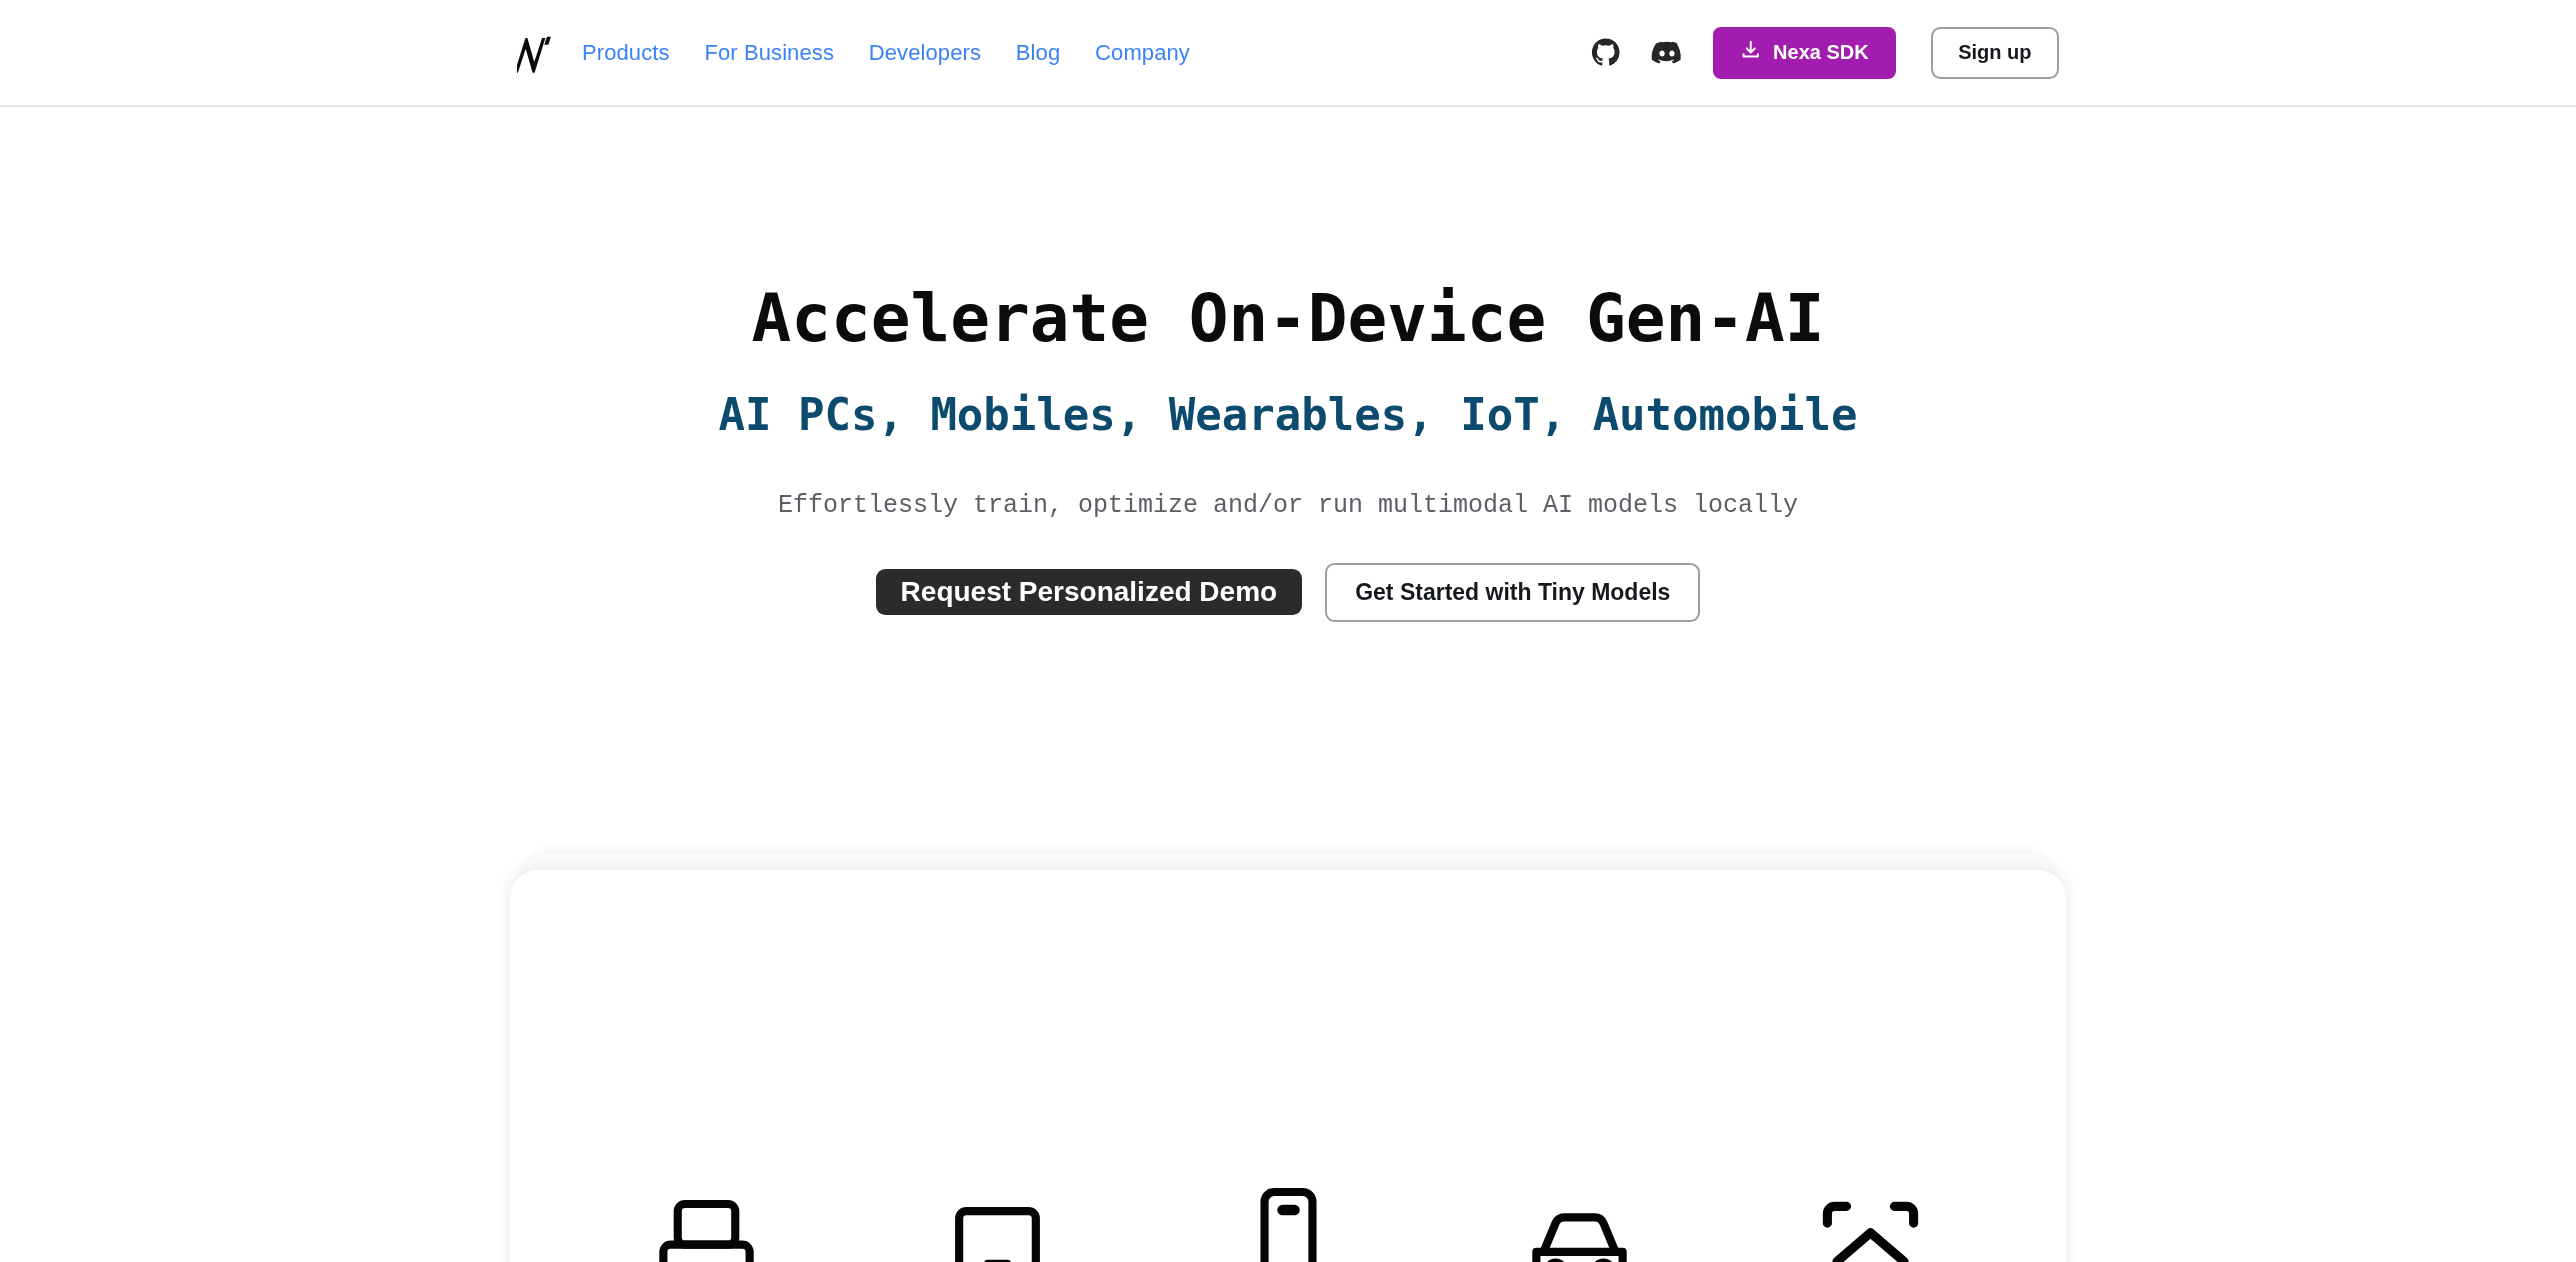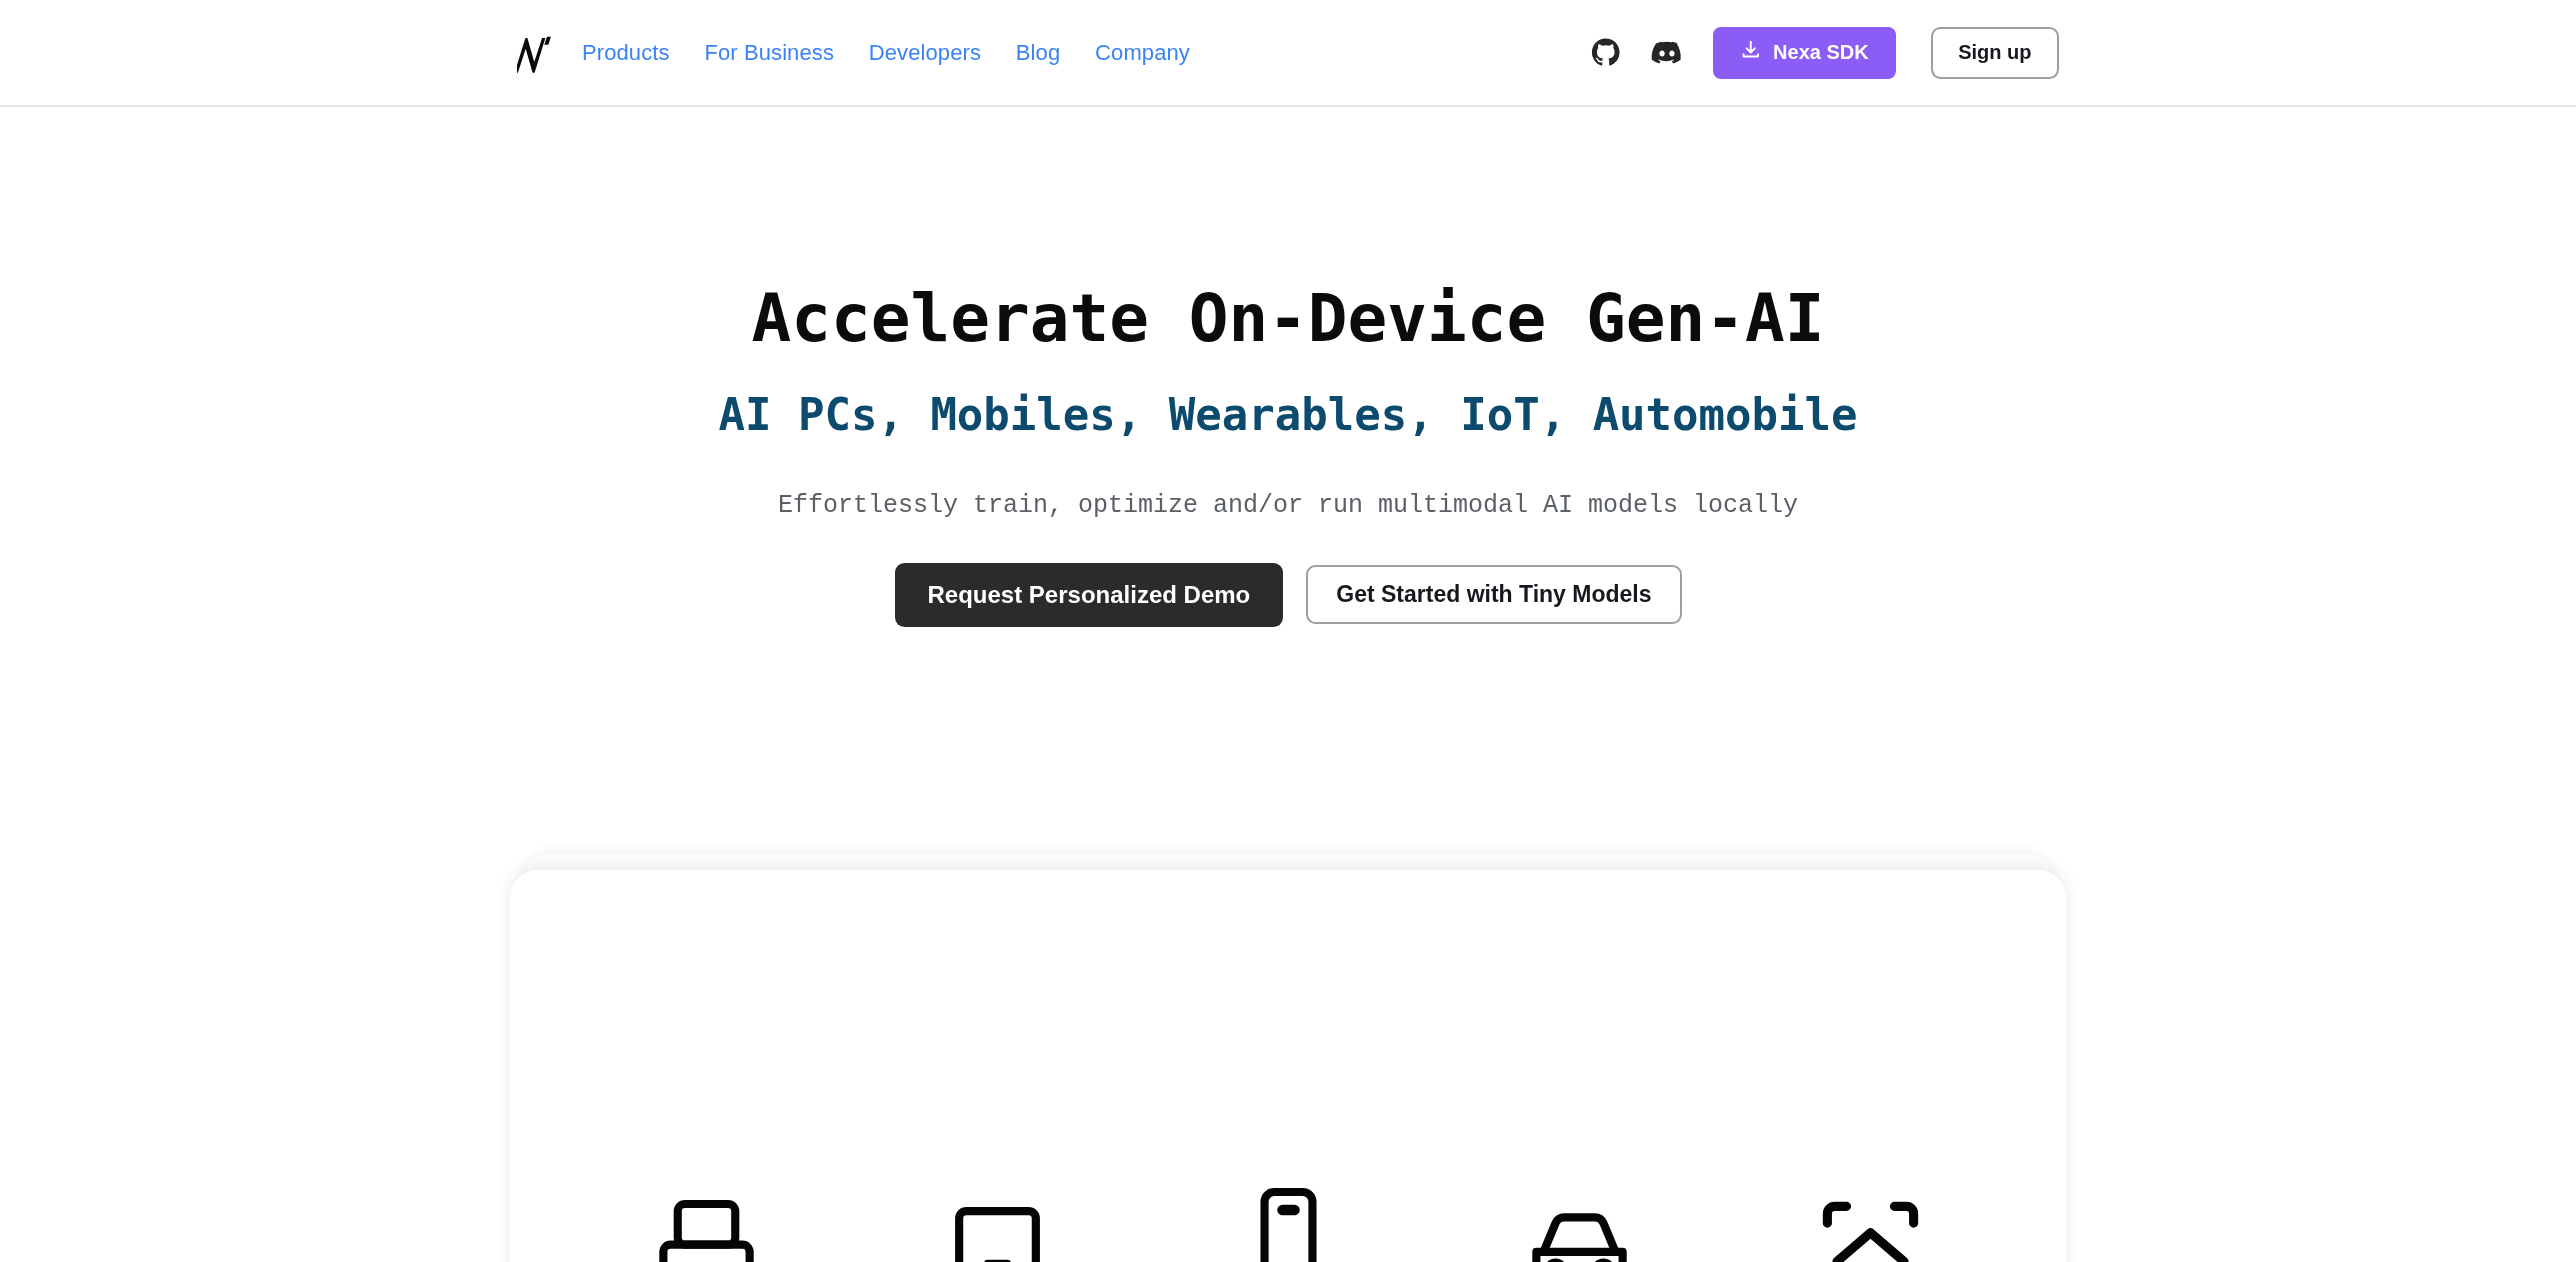--- a/index.html
+++ b/index.html
@@ -82,21 +82,21 @@
   }
   .icon-link svg { display: block; }
 
   .btn-sdk {
     display: flex;
     align-items: center;
     justify-content: center;
     gap: 12px;
     height: 52px;
     padding: 0 27px;
-    background: #8b5cf6;
+    background: #a21caf;
     color: #ffffff;
     border: none;
     border-radius: 8px;
     font-size: 20px;
     font-weight: bold;
     font-family: "Liberation Sans", sans-serif;
     cursor: pointer;
     margin-left: 8px;
     white-space: nowrap;
   }
@@ -157,27 +157,27 @@
 
   .hero-cta {
     margin-top: 36px;
     display: flex;
     justify-content: center;
     align-items: center;
     gap: 23px;
   }
 
   .btn-primary {
-    height: 64px;
-    padding: 0 33px;
+    height: 46px;
+    padding: 0 25px;
     background: #2b2b2b;
     color: #ffffff;
     border: none;
     border-radius: 9.4px;
-    font-size: 24px;
+    font-size: 28px;
     font-weight: bold;
     font-family: "Liberation Sans", sans-serif;
     cursor: pointer;
     white-space: nowrap;
     display: flex;
     align-items: center;
   }
 
   .btn-secondary {
     height: 59px;

